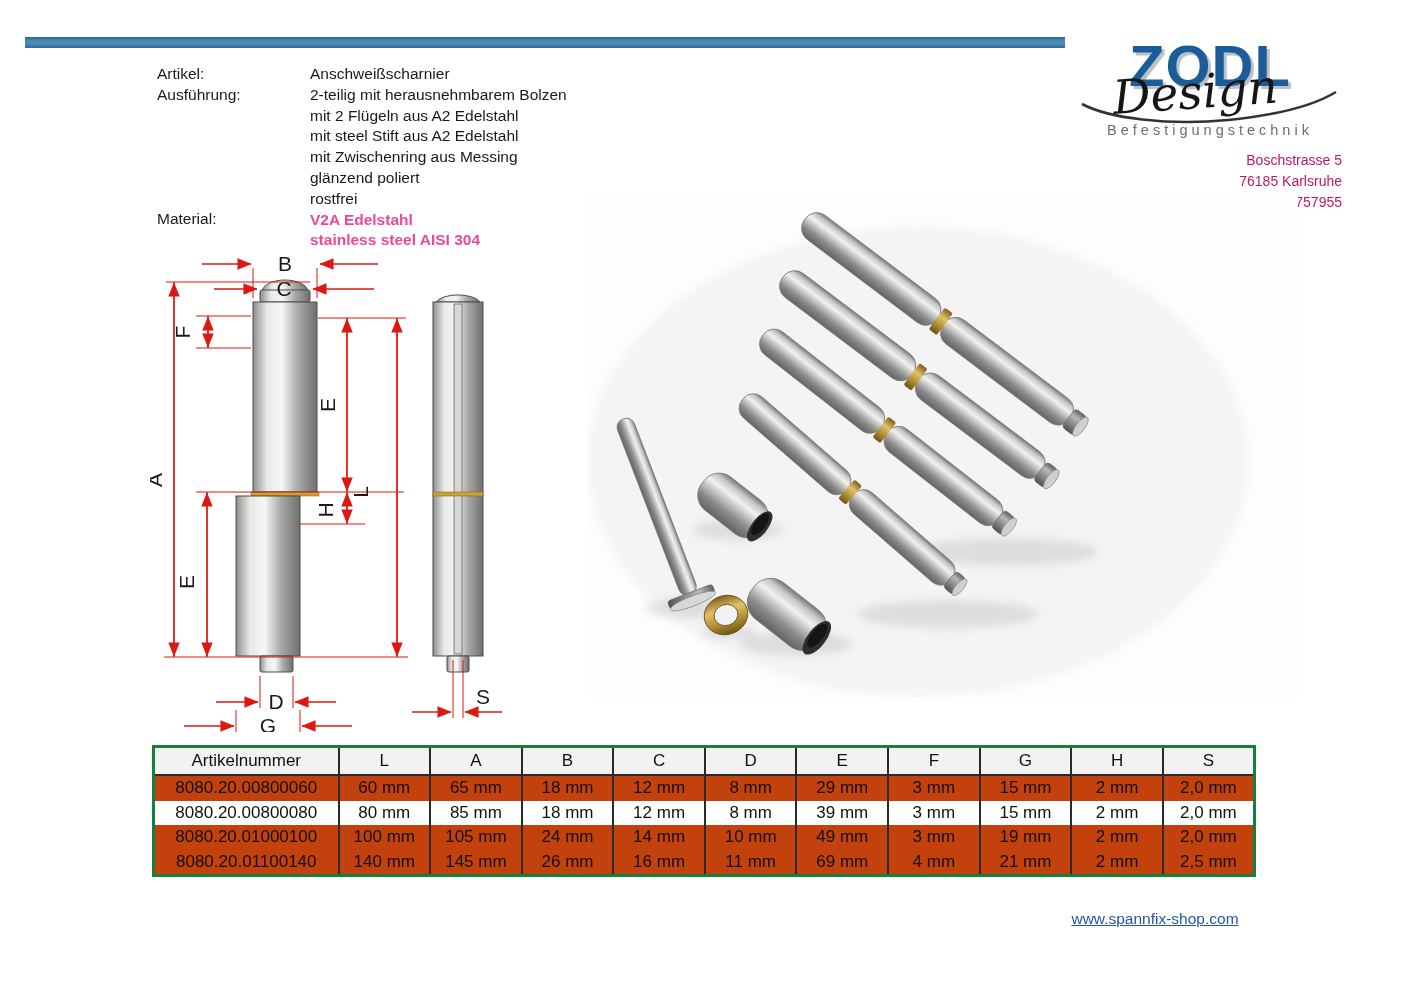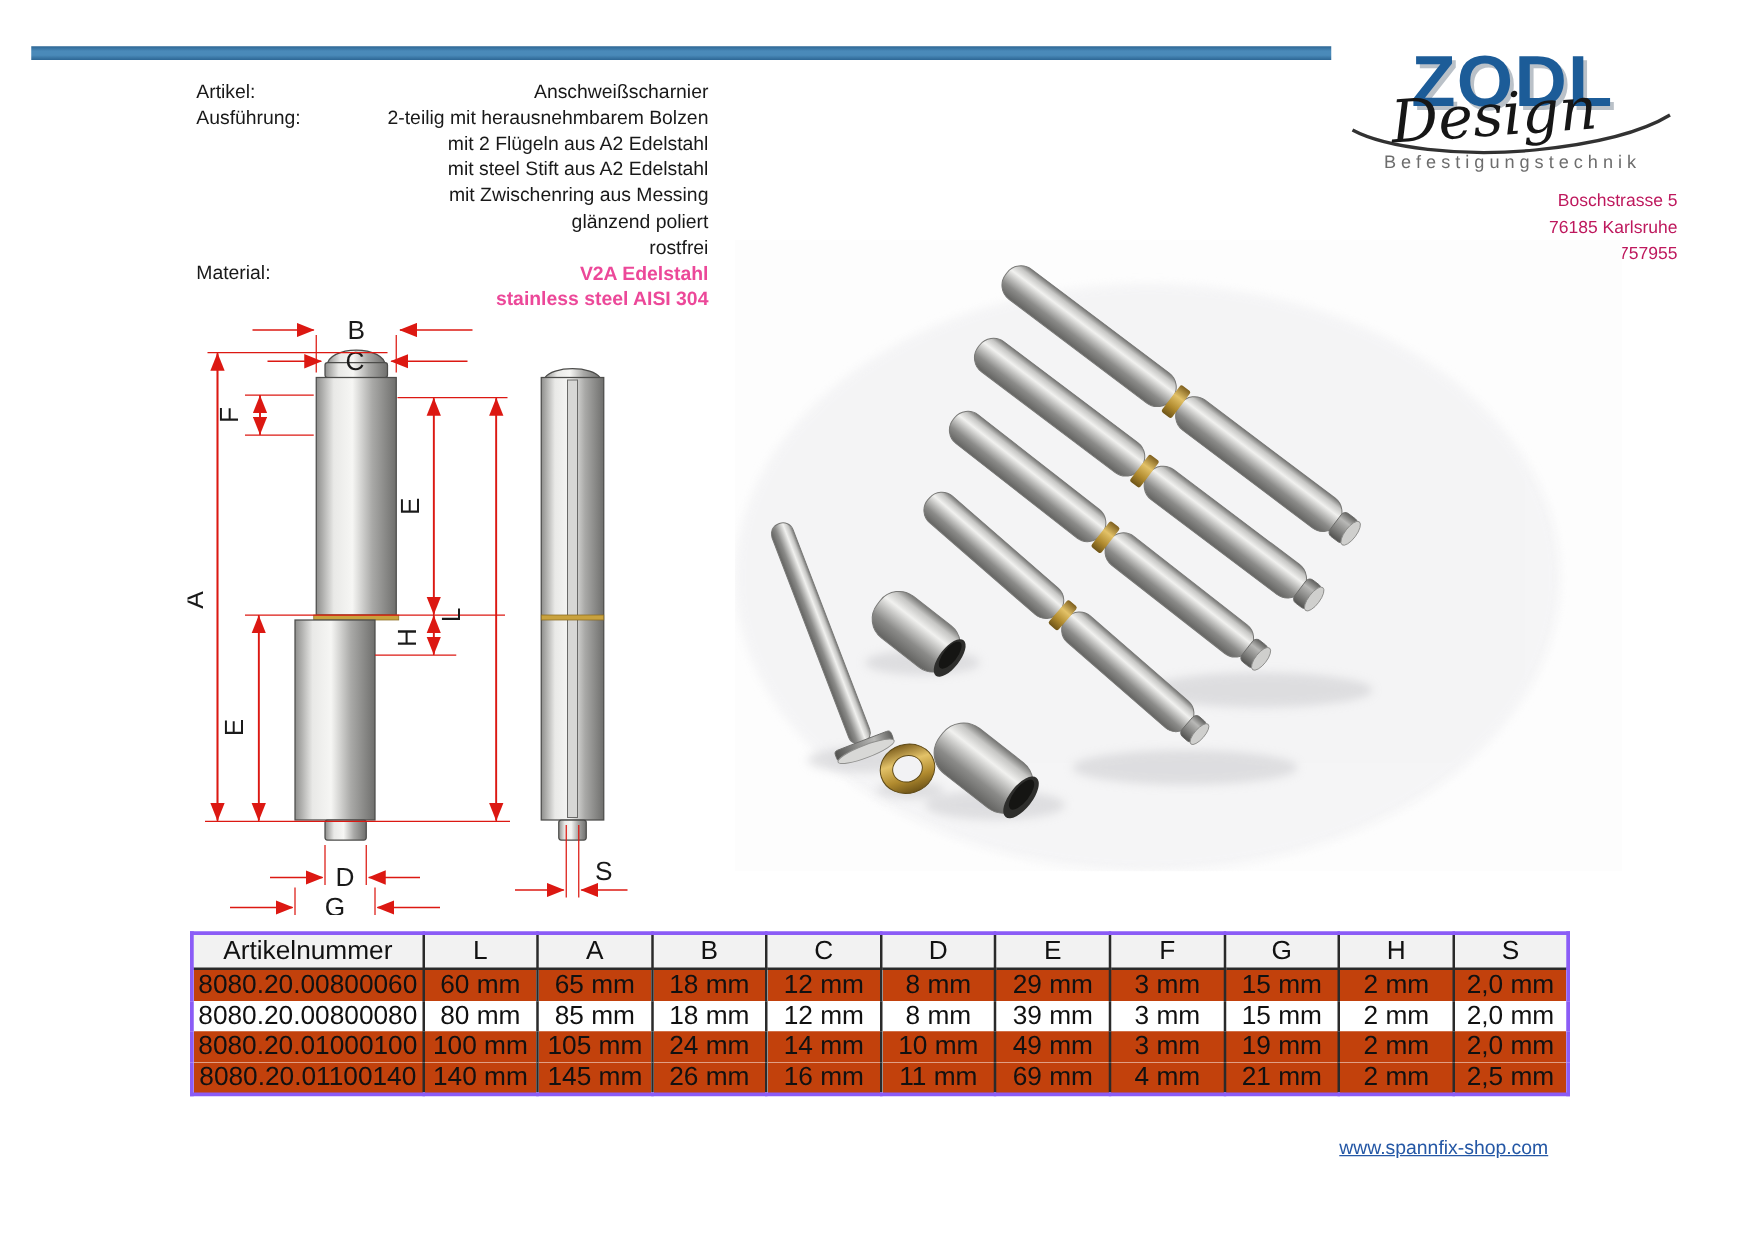--- a/index.html
+++ b/index.html
@@ -8,21 +8,21 @@
     background:#ffffff;font-family:"Liberation Sans",sans-serif;color:#191919;
   }
   .top-bar{
     position:absolute;left:25px;top:37px;width:1040px;height:11px;
     background:linear-gradient(#2d6694,#4a8ab9 35%,#4a8ab9 65%,#2d6694);
   }
   
   .info-label{position:absolute;left:157px;font-size:15.5px;line-height:20.8px;}
   .lbl-0{top:64px}.lbl-1{top:85px}.lbl-2{top:209px}
   .info-values{position:absolute;left:310px;top:64px;}
-  .info-line{font-size:15.5px;line-height:20.8px;white-space:nowrap;text-align:right;}
+  .info-line{font-size:15.5px;line-height:20.8px;white-space:nowrap;}
   .info-line.green{color:#ec4899;font-weight:bold;}
   
   .logo{position:absolute;left:1078px;top:40px;width:264px;height:235px;}
   .logo-zodl{position:absolute;top:-8px;left:0;width:100%;text-align:center;
     font-size:58px;font-weight:bold;color:#1c5c98;letter-spacing:1px;
     text-shadow:3px 3px 0 rgba(130,142,155,.55);}
   .logo-design{position:absolute;top:26px;left:0;width:264px;height:80px;}
   .logo-sub{position:absolute;top:82px;left:0;width:100%;text-align:center;
     font-size:14.5px;letter-spacing:4px;color:#6d6d6d;white-space:nowrap;}
   .logo-address{position:absolute;top:110px;left:0;width:100%;text-align:right;
@@ -33,22 +33,22 @@
   .drawing{position:absolute;left:150px;top:252px;width:420px;height:480px;}
   .photo{position:absolute;left:588px;top:192px;width:710px;height:505px;}
   .part{fill:url(#stl);stroke:#4c4c4a;stroke-width:1;}
   .dim{stroke:#dc1812;stroke-width:1.3;fill:none;}
   .ext{stroke:#dc1812;stroke-width:1;fill:none;}
   .dlabel{font-family:"Liberation Sans",sans-serif;font-size:21px;fill:#1a1a1a;}
   .leaf{fill:url(#ps);stroke:#787876;stroke-width:.8;}
   .leafd{fill:url(#psd);stroke:#6a6a68;stroke-width:.7;}
   
   .spec-table{position:absolute;left:152px;top:745px;width:1101px;
-    border-collapse:collapse;table-layout:fixed;font-size:21px;color:#111;
-    border:3px solid #8b5cf6;}
+    border-collapse:collapse;table-layout:fixed;font-size:17px;color:#111;
+    border:3px solid #15803d;}
   .spec-table th,.spec-table td{
     border-left:2px solid #2a2a2a;border-right:2px solid #2a2a2a;
     text-align:center;padding:0;height:24.5px;overflow:hidden;white-space:nowrap;}
   .spec-table thead th{background:#f2f2f2;height:26px;font-weight:normal;
     border-bottom:2px solid #2a2a2a;}
   .spec-table tbody tr.alt{background:#c2410c;}
   
   .footer-link{position:absolute;left:1055px;top:910px;width:200px;text-align:center;
     font-size:15.5px;color:#2457a5;text-decoration:underline;cursor:pointer;}
 </style>

